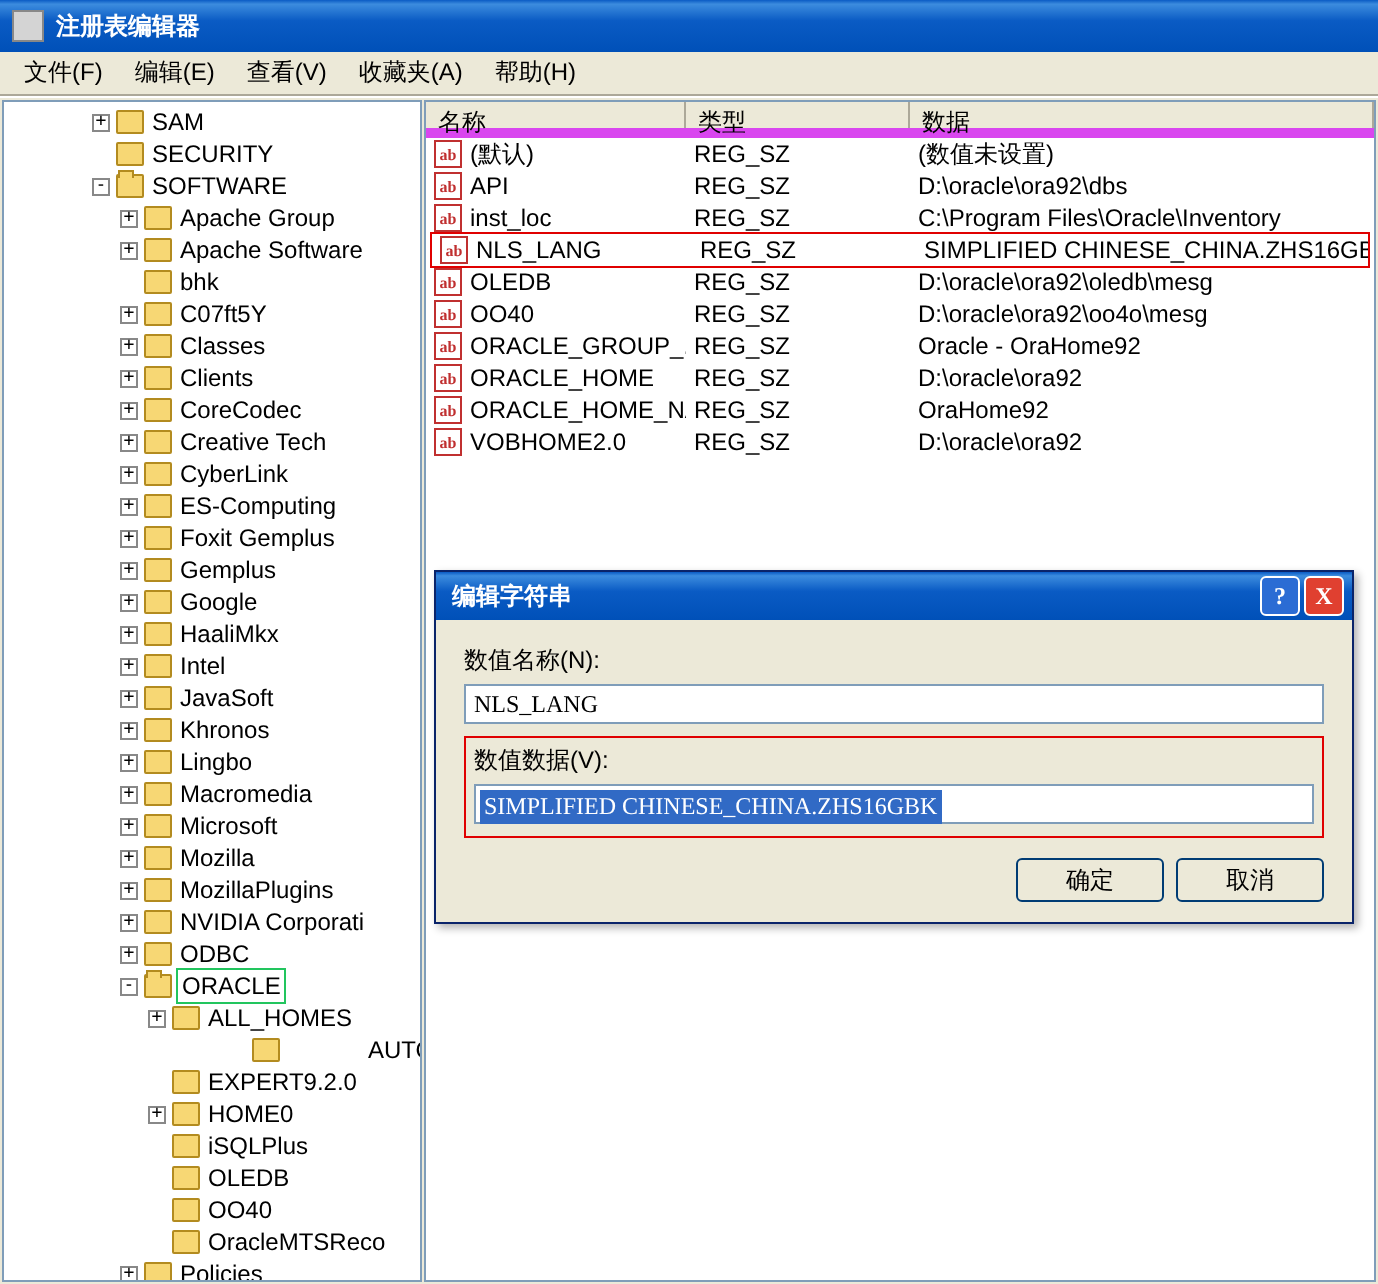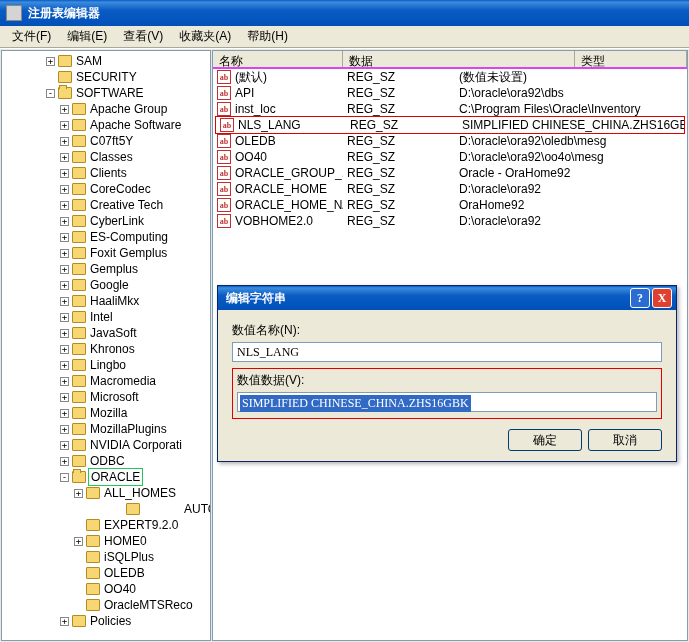--- a/index.html
+++ b/index.html
@@ -105,21 +105,21 @@
   flex: 1;
   background: #fff;
   border: 1px solid #7f9db9;
   margin: 1px 1px 1px 0;
   overflow: hidden;
   position: relative;
 }
 .list-header {
   display: flex;
   background: #ece9d8;
-  border-bottom: 2px solid #d946ef;
+  border-bottom: 5px solid #d946ef;
   height: 18px;
   font-family: Liberation Mono, monospace;
 }
 .list-header .col {
   border-right: 1px solid #aca899;
   padding: 2px 6px;
   font-size: 12px;
 }
 .col-name { width: 130px; }
 .col-type { width: 112px; }
@@ -257,20 +257,25 @@
           <span class="expander">+</span>
           <span class="folder"></span>
           <span class="tlabel">Apache Group</span>
         </div>
         <div class="treerow" style="padding-left: 56px;">
           <span class="expander">+</span>
           <span class="folder"></span>
           <span class="tlabel">Apache Software</span>
         </div>
         <div class="treerow" style="padding-left: 56px;">
+          <span class="spacer9"></span>
+          <span class="folder"></span>
+          <span class="tlabel">bhk</span>
+        </div>
+        <div class="treerow" style="padding-left: 56px;">
           <span class="expander">+</span>
           <span class="folder"></span>
           <span class="tlabel">C07ft5Y</span>
         </div>
         <div class="treerow" style="padding-left: 56px;">
           <span class="expander">+</span>
           <span class="folder"></span>
           <span class="tlabel">Classes</span>
         </div>
         <div class="treerow" style="padding-left: 56px;">
@@ -416,22 +421,22 @@
         <div class="treerow" style="padding-left: 56px;">
           <span class="expander">+</span>
           <span class="folder"></span>
           <span class="tlabel">Policies</span>
         </div>
       </div>
   </div>
   <div class="list-pane">
     <div class="list-header">
       <div class="col col-name">名称</div>
+      <div class="col col-type">类型</div>
       <div class="col col-data">数据</div>
-      <div class="col col-type">类型</div>
     </div>
     <div class="list-body" id="listbody">
         <div class="listrow">
           <div class="cell col-name" style="width: 130px; display: flex; align-items: center;">
             <span class="str-icon">ab</span>
             <span>(默认)</span>
           </div>
           <div class="cell col-type" style="width: 112px;">REG_SZ</div>
           <div class="cell col-data" style="flex: 1 1 0%;">(数值未设置)</div>
         </div>

